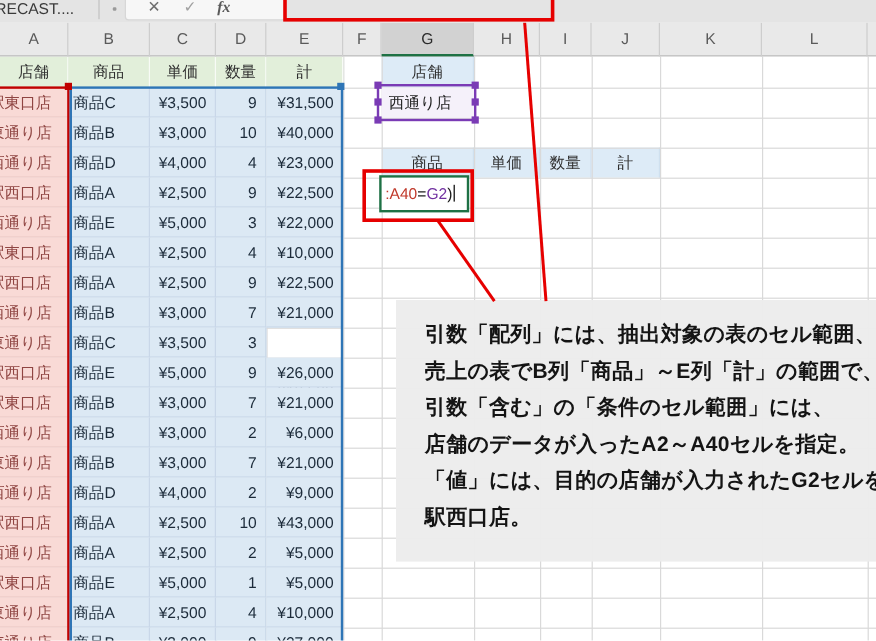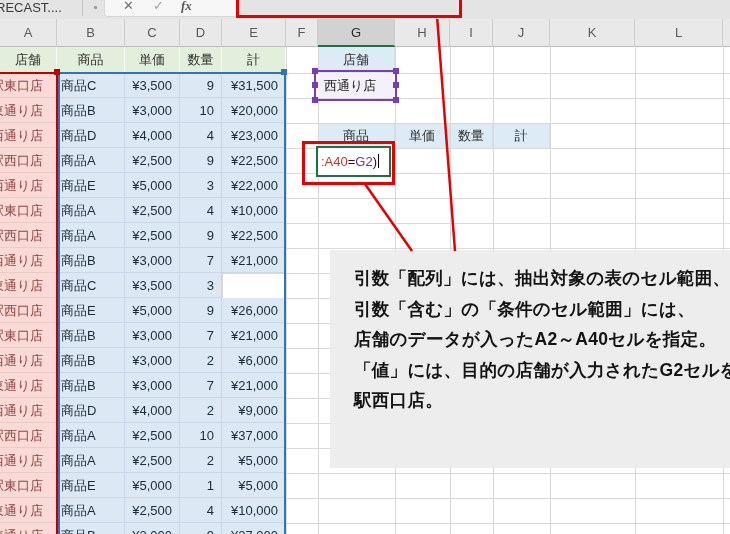--- a/index.html
+++ b/index.html
@@ -102,21 +102,21 @@
       <div class="greenhead" style="left: 222px; width: 64px; top: 47px;">計</div>
       <div class="cellA" style="left: 0px; width: 57px; top: 73px;">駅東口店</div>
       <div class="cellT al" style="left: 57px; width: 68px; top: 73px;">商品C</div>
       <div class="cellT ar" style="left: 125px; width: 55px; top: 73px;">¥3,500</div>
       <div class="cellT ar" style="left: 180px; width: 42px; top: 73px;">9</div>
       <div class="cellT ar" style="left: 222px; width: 64px; top: 73px;">¥31,500</div>
       <div class="cellA" style="left: 0px; width: 57px; top: 98px;">東通り店</div>
       <div class="cellT al" style="left: 57px; width: 68px; top: 98px;">商品B</div>
       <div class="cellT ar" style="left: 125px; width: 55px; top: 98px;">¥3,000</div>
       <div class="cellT ar" style="left: 180px; width: 42px; top: 98px;">10</div>
-      <div class="cellT ar" style="left: 222px; width: 64px; top: 98px;">¥20,000</div>
+      <div class="cellT ar" style="left: 222px; width: 64px; top: 98px;">¥40,000</div>
       <div class="cellA" style="left: 0px; width: 57px; top: 123px;">西通り店</div>
       <div class="cellT al" style="left: 57px; width: 68px; top: 123px;">商品D</div>
       <div class="cellT ar" style="left: 125px; width: 55px; top: 123px;">¥4,000</div>
       <div class="cellT ar" style="left: 180px; width: 42px; top: 123px;">4</div>
       <div class="cellT ar" style="left: 222px; width: 64px; top: 123px;">¥23,000</div>
       <div class="cellA" style="left: 0px; width: 57px; top: 148px;">駅西口店</div>
       <div class="cellT al" style="left: 57px; width: 68px; top: 148px;">商品A</div>
       <div class="cellT ar" style="left: 125px; width: 55px; top: 148px;">¥2,500</div>
       <div class="cellT ar" style="left: 180px; width: 42px; top: 148px;">9</div>
       <div class="cellT ar" style="left: 222px; width: 64px; top: 148px;">¥22,500</div>
@@ -167,21 +167,21 @@
       <div class="cellT ar" style="left: 222px; width: 64px; top: 373px;">¥21,000</div>
       <div class="cellA" style="left: 0px; width: 57px; top: 398px;">西通り店</div>
       <div class="cellT al" style="left: 57px; width: 68px; top: 398px;">商品D</div>
       <div class="cellT ar" style="left: 125px; width: 55px; top: 398px;">¥4,000</div>
       <div class="cellT ar" style="left: 180px; width: 42px; top: 398px;">2</div>
       <div class="cellT ar" style="left: 222px; width: 64px; top: 398px;">¥9,000</div>
       <div class="cellA" style="left: 0px; width: 57px; top: 423px;">駅西口店</div>
       <div class="cellT al" style="left: 57px; width: 68px; top: 423px;">商品A</div>
       <div class="cellT ar" style="left: 125px; width: 55px; top: 423px;">¥2,500</div>
       <div class="cellT ar" style="left: 180px; width: 42px; top: 423px;">10</div>
-      <div class="cellT ar" style="left: 222px; width: 64px; top: 423px;">¥37,000</div>
+      <div class="cellT ar" style="left: 222px; width: 64px; top: 423px;">¥43,000</div>
       <div class="cellA" style="left: 0px; width: 57px; top: 448px;">西通り店</div>
       <div class="cellT al" style="left: 57px; width: 68px; top: 448px;">商品A</div>
       <div class="cellT ar" style="left: 125px; width: 55px; top: 448px;">¥2,500</div>
       <div class="cellT ar" style="left: 180px; width: 42px; top: 448px;">2</div>
       <div class="cellT ar" style="left: 222px; width: 64px; top: 448px;">¥5,000</div>
       <div class="cellA" style="left: 0px; width: 57px; top: 473px;">駅東口店</div>
       <div class="cellT al" style="left: 57px; width: 68px; top: 473px;">商品E</div>
       <div class="cellT ar" style="left: 125px; width: 55px; top: 473px;">¥5,000</div>
       <div class="cellT ar" style="left: 180px; width: 42px; top: 473px;">1</div>
       <div class="cellT ar" style="left: 222px; width: 64px; top: 473px;">¥5,000</div>
@@ -202,20 +202,21 @@
 
   <div id="result">
       <div class="bluehead" style="left: 318px; width: 77px; top: 123px; height: 25px; line-height: 25px;">商品</div>
       <div class="bluehead" style="left: 395px; width: 55px; top: 123px; height: 25px; line-height: 25px;">単価</div>
       <div class="bluehead" style="left: 450px; width: 43px; top: 123px; height: 25px; line-height: 25px;">数量</div>
       <div class="bluehead" style="left: 493px; width: 57px; top: 123px; height: 25px; line-height: 25px;">計</div>
     </div>
 
   <div id="annot">
       <div class="annline">引数「配列」には、抽出対象の表のセル範囲、</div>
+      <div class="annline">売上の表でB列「商品」～E列「計」の範囲で、</div>
       <div class="annline">引数「含む」の「条件のセル範囲」には、</div>
       <div class="annline">店舗のデータが入ったA2～A40セルを指定。</div>
       <div class="annline">「値」には、目的の店舗が入力されたG2セルを</div>
       <div class="annline">駅西口店。</div>
     </div>
 
   <div class="rb red" style="left:0;top:72px;width:57px;height:2px;"></div>
   <div class="rb red" style="left:56px;top:72px;width:2px;height:462px;"></div>
   <div class="handle red" style="left:54px;top:69px;"></div>
 

